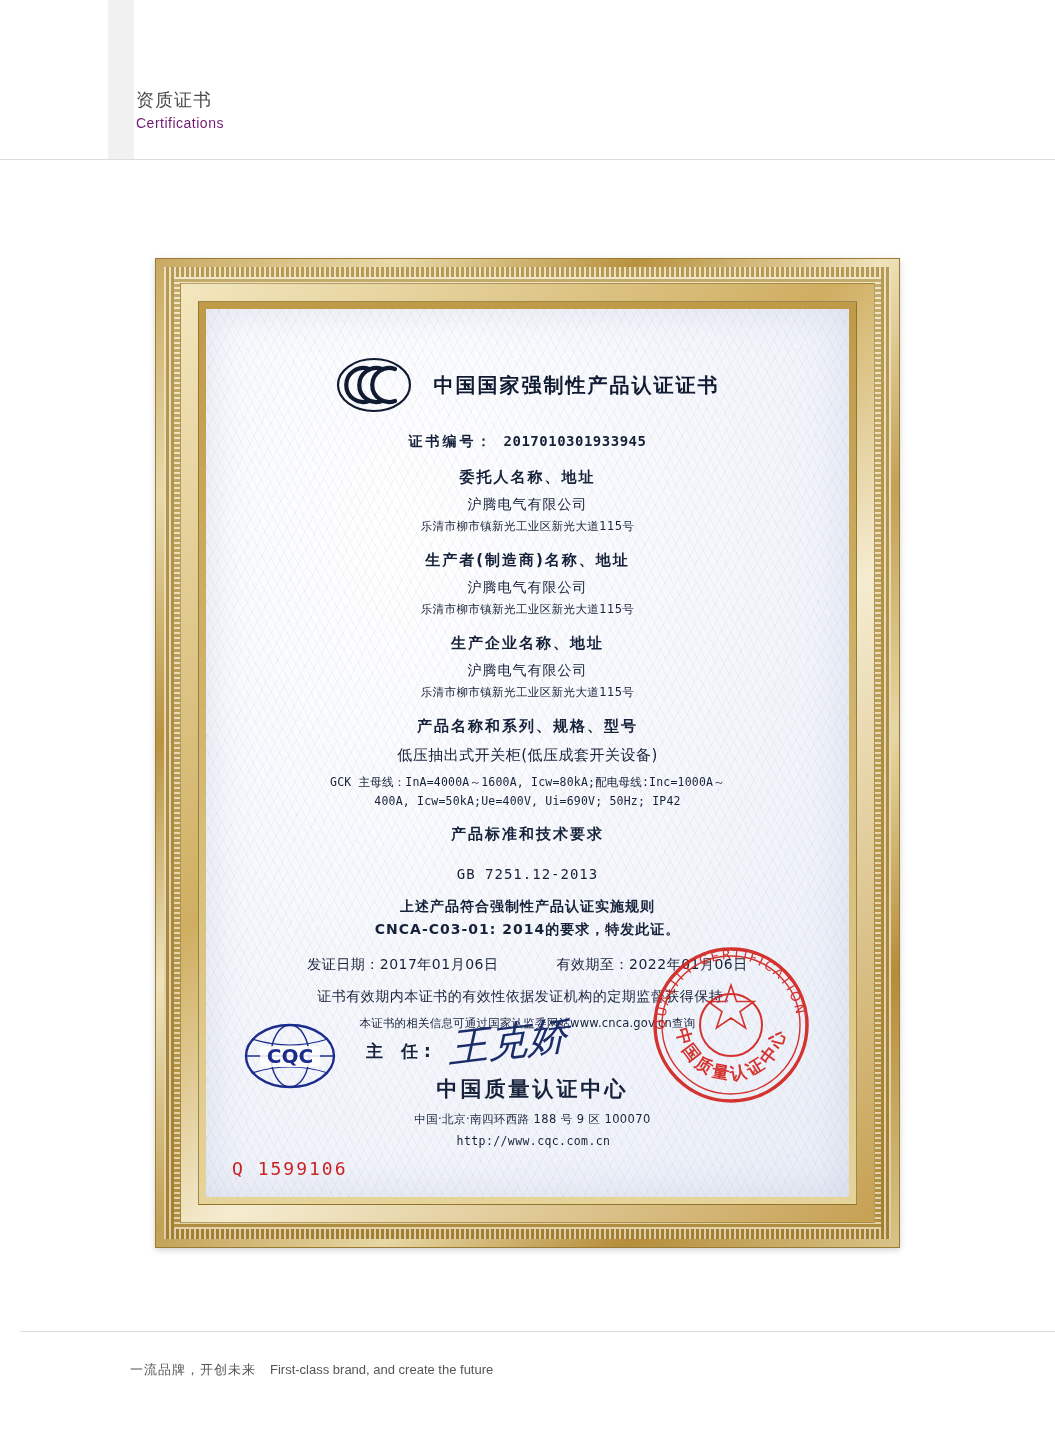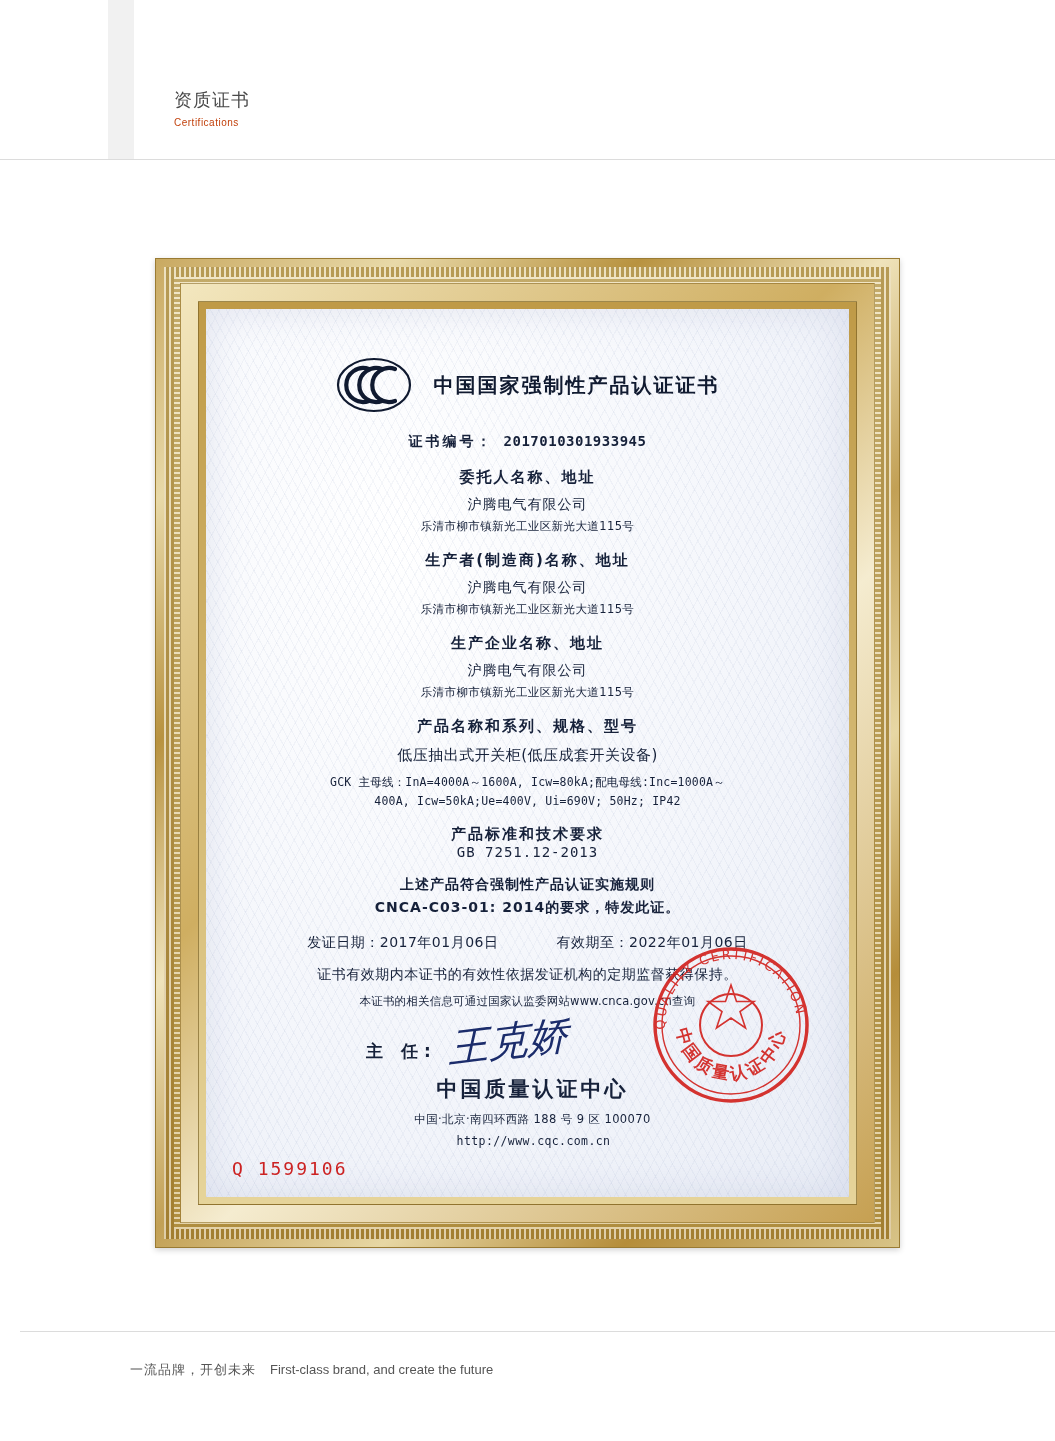--- a/index.html
+++ b/index.html
@@ -28,31 +28,30 @@
     left: 108px;
     top: 0;
     width: 26px;
     height: 160px;
     background: #f1f1f1;
   }
   .header-titles {
     position: absolute;
     left: 136px;
     top: 88px;
-    margin-left: 38px;
   }
   .header-title-cn {
     font-size: 18px;
     color: #4a4a4a;
     letter-spacing: 1px;
     line-height: 24px;
   }
   .header-title-en {
-    font-size: 10px;
-    color: #c2410c;
+    font-size: 14px;
+    color: #701a75;
     letter-spacing: 0.5px;
     line-height: 20px;
     margin-top: 1px;
   }
   .header-rule {
     position: absolute;
     left: 0;
     top: 159px;
     width: 1055px;
     height: 1px;
@@ -216,21 +215,21 @@
     text-align: center;
   }
   .spec-line {
     margin-top: 10px;
     font-size: 11.5px;
     font-family: "DejaVu Sans Mono", "Liberation Mono", monospace;
     letter-spacing: 0.2px;
   }
   .spec-line + .spec-line { margin-top: 4px; }
   .standard-val {
-    margin-top: 0;
+    margin-top: 22px;
     font-size: 14px;
     font-family: "DejaVu Sans Mono", "Liberation Mono", monospace;
     letter-spacing: 1px;
   }
   .statement {
     margin-top: 16px;
     font-size: 14px;
     font-weight: bold;
     letter-spacing: 1px;
     font-family: "DejaVu Sans", "Liberation Sans", sans-serif;
@@ -421,20 +420,31 @@
           <div>
             <span>有效期至：</span><span>2022年01月06日</span>
           </div>
         </div>
 
         <div class="validity-note">证书有效期内本证书的有效性依据发证机构的定期监督获得保持。</div>
         <div class="query-note">本证书的相关信息可通过国家认监委网站www.cnca.gov.cn查询</div>
 
         <div class="bottom-block">
 
+          <div class="cqc-logo">
+            <svg width="104" height="74" viewBox="0 0 104 74">
+              <ellipse cx="52" cy="37" rx="44" ry="31" fill="none" stroke="#1b2c8c" stroke-width="2.4"></ellipse>
+              <ellipse cx="52" cy="37" rx="19" ry="31" fill="none" stroke="#1b2c8c" stroke-width="1.4"></ellipse>
+              <line x1="8" y1="37" x2="96" y2="37" stroke="#1b2c8c" stroke-width="1.4"></line>
+              <path d="M14 20 Q52 32 90 20" fill="none" stroke="#1b2c8c" stroke-width="1.2"></path>
+              <path d="M14 54 Q52 42 90 54" fill="none" stroke="#1b2c8c" stroke-width="1.2"></path>
+              <rect x="22" y="27" width="60" height="21" rx="3" fill="#ffffff" fill-opacity="0.85"></rect>
+              <text x="52" y="44" text-anchor="middle" font-family="DejaVu Sans, sans-serif" font-size="20" font-weight="bold" fill="#1b2c8c">CQC</text>
+            </svg>
+          </div>
 
           <div class="sign-area">
             <span class="sign-label">主 任:</span>
             <span class="signature">王克娇</span>
           </div>
 
           <div class="org-name">中国质量认证中心</div>
           <div class="org-addr">中国·北京·南四环西路 188 号 9 区  100070</div>
           <div class="org-url">http://www.cqc.com.cn</div>
 

